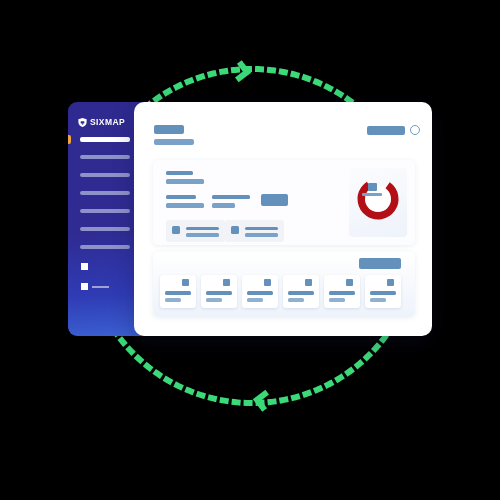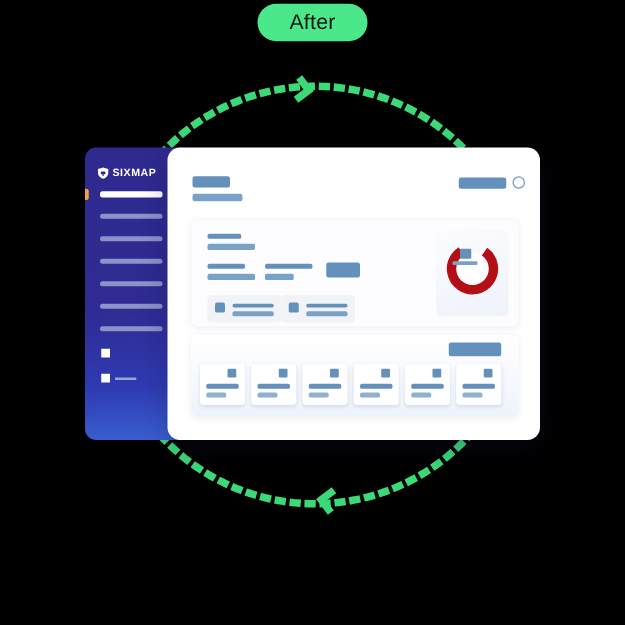--- a/index.html
+++ b/index.html
@@ -44,21 +44,21 @@
     top: 0;
     width: 500px;
     height: 500px;
     pointer-events: none;
   }
 
   
   #app-window {
     position: absolute;
     left: 68px;
-    top: 118px;
+    top: 102px;
     width: 364px;
     height: 234px;
   }
   #sidebar {
     position: absolute;
     left: 0;
     top: 0;
     width: 78px;
     height: 234px;
     border-radius: 9px 0 0 9px;
@@ -267,21 +267,20 @@
     width: 16px; height: 3.5px;
     border-radius: 1.5px;
     background: #8fb0cf;
   }
 </style>
 </head>
 <body>
 
 <div id="stage">
 
-  <div id="after-badge">After</div>
 
   <svg id="cycle-svg" viewBox="0 0 500 500">
     <defs>
       <clipPath id="clip-top">
         <rect x="0" y="0" width="500" height="236"></rect>
       </clipPath>
       <clipPath id="clip-bottom">
         <rect x="0" y="236" width="500" height="264"></rect>
       </clipPath>
     </defs>

